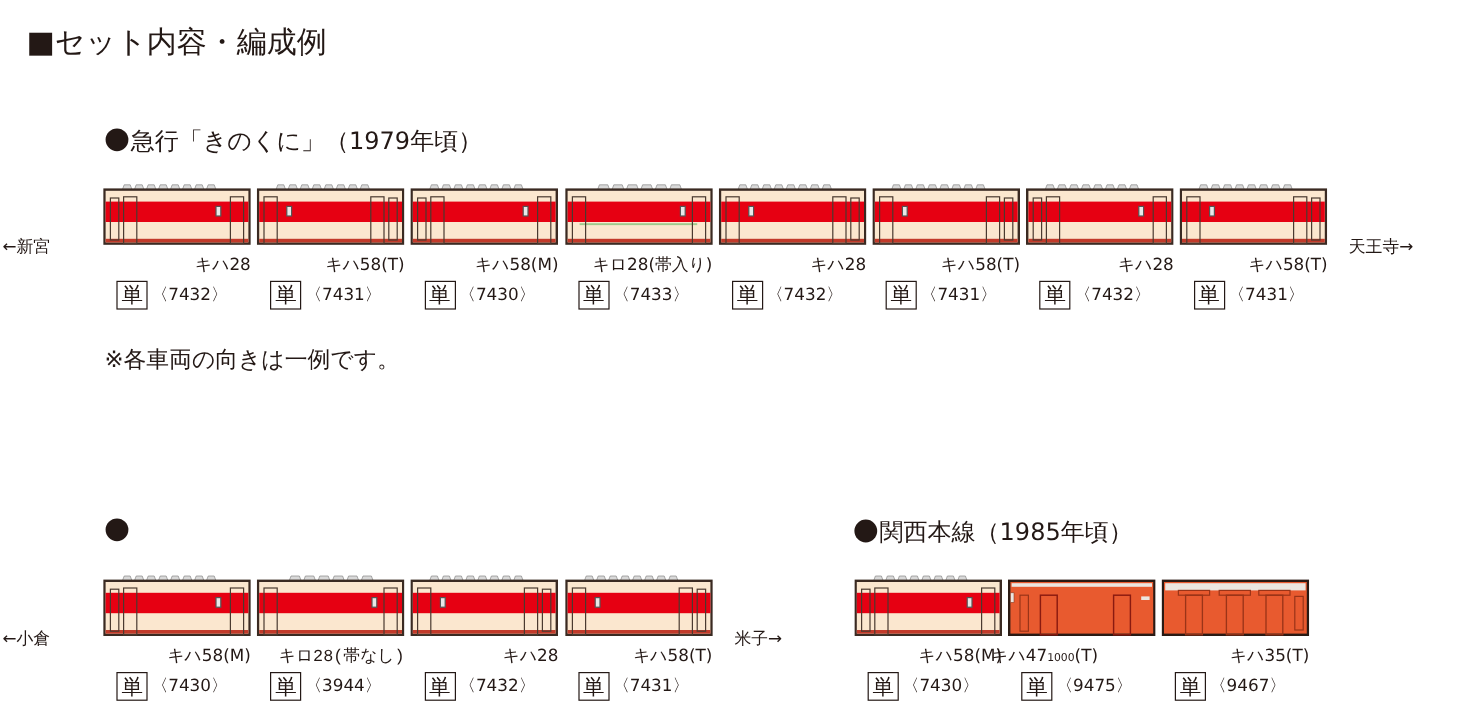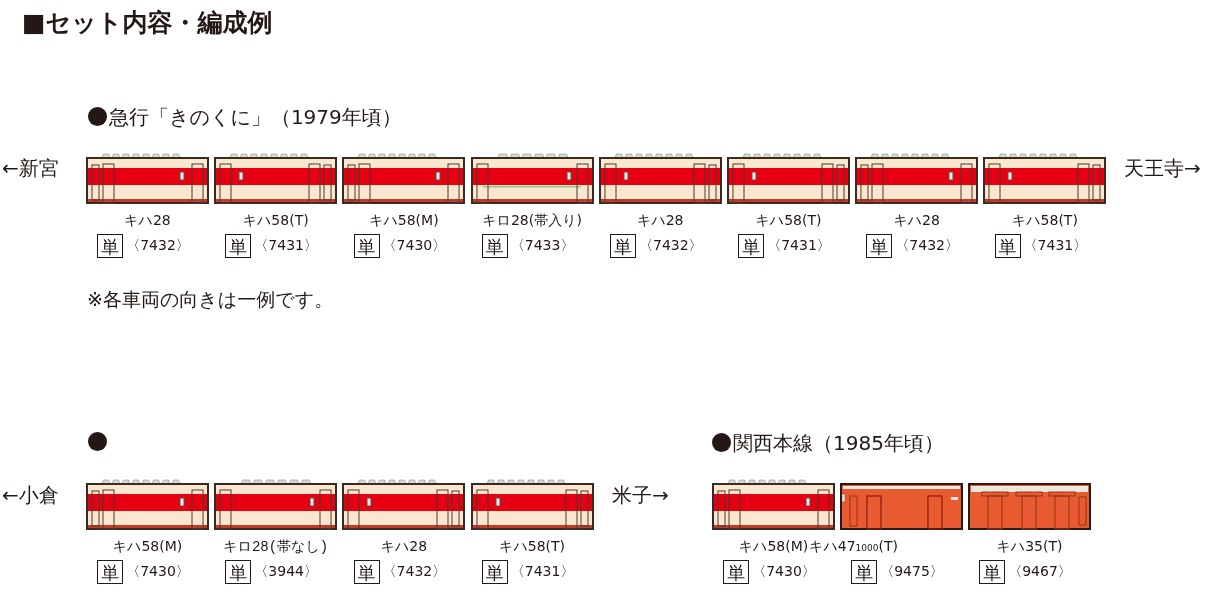--- a/index.html
+++ b/index.html
@@ -1,24 +1,24 @@
 <!DOCTYPE html>
 <html><head>
 <meta charset="utf-8">
 <style>
   html, body { margin:0; padding:0; background:#ffffff; }
   body { width:1218px; height:606px; position:relative; overflow:hidden;
          font-family:"DejaVu Sans","Liberation Sans",sans-serif; color:#231815; }
-  .title { position:absolute; left:22px; top:6px; font-size:25px; font-weight:bold; letter-spacing:0px; }
+  .title { position:absolute; left:22px; top:18px; font-size:25px; font-weight:normal; letter-spacing:0px; }
   .sec-head { position:absolute; font-size:20px; white-space:nowrap; }
   .sec-head .dot { display:inline-block; width:19px; height:19px; border-radius:50%; background:#231815; vertical-align:-2px; margin-right:2px; }
-  .dest { position:absolute; font-size:20px; white-space:nowrap; }
+  .dest { position:absolute; font-size:14px; white-space:nowrap;margin-top:42px; }
   .car { position:absolute; width:123px; height:56px; }
   .car svg { display:block; }
-  .label { position:absolute; width:123px; text-align:center; font-size:14px; white-space:nowrap; }
+  .label { position:absolute; width:123px; text-align:right; font-size:14px; white-space:nowrap; }
   .label .sub { font-size:9px; }
   .code { position:absolute; width:123px; height:28px; display:flex; justify-content:center; align-items:center; font-size:14px; white-space:nowrap; }
   .code .tan { display:inline-block; border:1.3px solid #231815; width:26px; height:24px; line-height:24px; text-align:center; font-size:18px; margin-right:3px; box-sizing:border-box; }
   .note { position:absolute; left:87px; top:287px; font-size:19px; white-space:nowrap; }
 </style>
 </head>
 <body>
 
 <div class="title">■セット内容・編成例</div>
 

